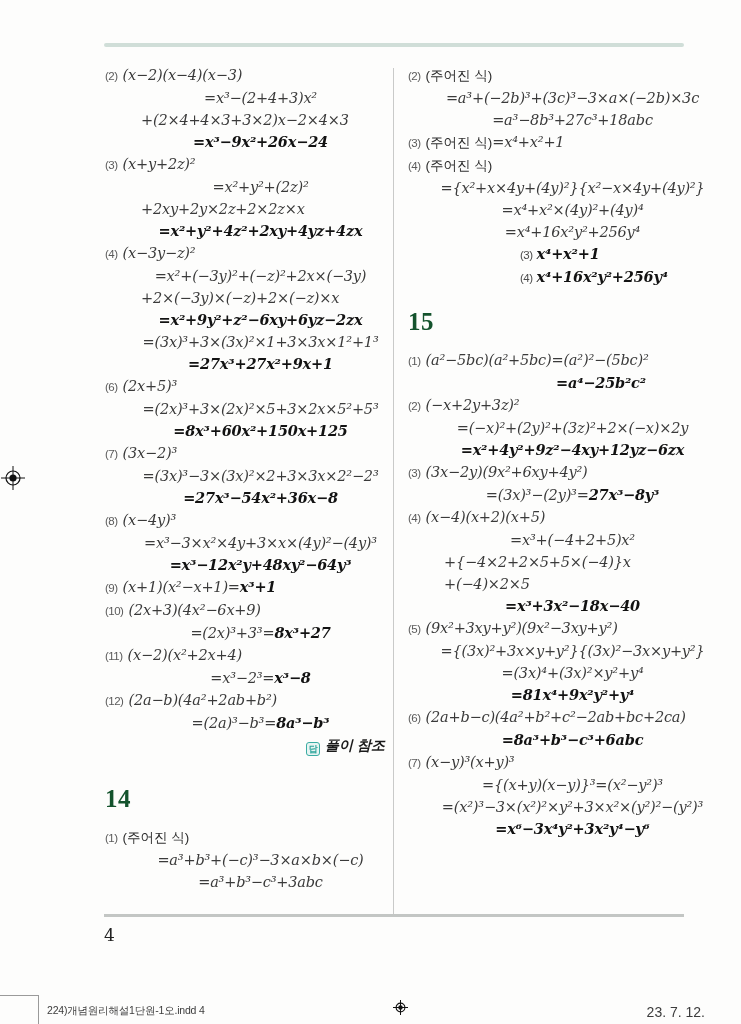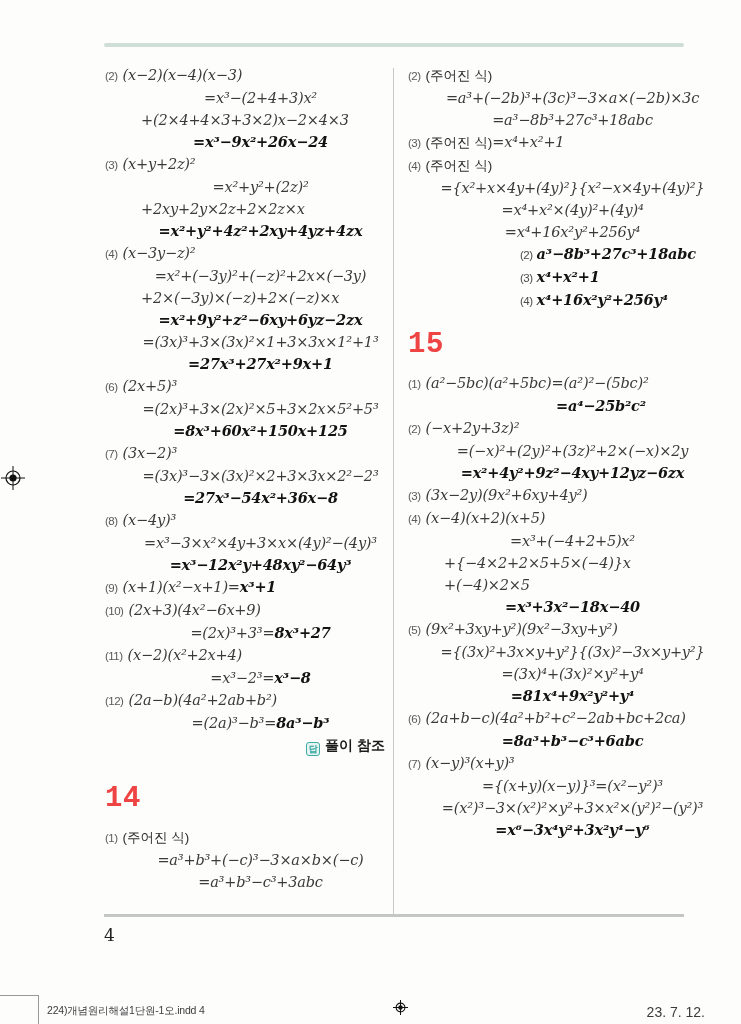--- a/index.html
+++ b/index.html
@@ -28,25 +28,25 @@
   .lab{
     font-style:normal;font-family:"Liberation Sans",sans-serif;
     font-size:11.5px;color:#5a5a5a;margin-right:5px;letter-spacing:-0.5px;
   }
   .ind1{padding-left:19px;text-align:center;}
   .ind2{padding-left:36px;}
   .ind3{padding-left:148px;}
 
   .header{margin-bottom:8px;height:30px;}
   .header span{
-    font-style:normal;font-family:Liberation Mono, monospace;
-    font-weight:700;font-size:29px;color:#ef4444;letter-spacing:0.5px;
+    font-style:normal;font-family:Liberation Serif, serif;
+    font-weight:700;font-size:25px;color:#14532d;letter-spacing:0.5px;
   }
   .ansref{text-align:right;padding-right:12px;}
-  .ansref .seg{font-size:14px;}
+  .ansref .seg{font-size:14px;font-style:italic;}
   .ans{padding-left:112px;}
   .ans .lab{color:#4a4a4a;margin-right:4px;}
   .ans.badged{padding-left:93px;}
 
   .badge{
     display:inline-block;width:14px;height:14px;box-sizing:border-box;
     border:1.4px solid #3aaca3;border-radius:3px;background:#e7f4f2;
     color:#2ca49b;font-style:normal;font-family:"Liberation Sans",sans-serif;
     font-weight:700;font-size:9px;line-height:12px;text-align:center;
     vertical-align:-2px;margin-right:5px;
@@ -109,30 +109,30 @@
   </div>
 <div class="col col2">
     <div class="line"><span class="lab">(2)</span><span class="seg k">(주어진 식)</span></div>
     <div class="line ind1"><span class="seg">=a³+(−2b)³+(3c)³−3×a×(−2b)×3c</span></div>
     <div class="line ind1"><span class="seg">=a³−8b³+27c³+18abc</span></div>
     <div class="line"><span class="lab">(3)</span><span class="seg k">(주어진 식)</span><span class="seg">=x⁴+x²+1</span></div>
     <div class="line"><span class="lab">(4)</span><span class="seg k">(주어진 식)</span></div>
     <div class="line ind1"><span class="seg">={x²+x×4y+(4y)²}{x²−x×4y+(4y)²}</span></div>
     <div class="line ind1"><span class="seg">=x⁴+x²×(4y)²+(4y)⁴</span></div>
     <div class="line ind1"><span class="seg">=x⁴+16x²y²+256y⁴</span></div>
-    <div class="line ans"><span class="lab">(2)</span><span class="seg b">a³−8b³+27c³+18abc</span></div>
     <div class="line ans"><span class="lab">(3)</span><span class="seg b">x⁴+x²+1</span></div>
     <div class="line ans"><span class="lab">(4)</span><span class="seg b">x⁴+16x²y²+256y⁴</span></div>
     <div class="line header" style="margin-top: 22px;"><span>15</span></div>
     <div class="line"><span class="lab">(1)</span><span class="seg">(a²−5bc)(a²+5bc)=(a²)²−(5bc)²</span></div>
     <div class="line ind3"><span class="seg b">=a⁴−25b²c²</span></div>
     <div class="line"><span class="lab">(2)</span><span class="seg">(−x+2y+3z)²</span></div>
     <div class="line ind1"><span class="seg">=(−x)²+(2y)²+(3z)²+2×(−x)×2y</span></div>
     <div class="line ind1"><span class="seg b">=x²+4y²+9z²−4xy+12yz−6zx</span></div>
     <div class="line"><span class="lab">(3)</span><span class="seg">(3x−2y)(9x²+6xy+4y²)</span></div>
+    <div class="line ind1"><span class="seg">=(3x)³−(2y)³=</span><span class="seg b">27x³−8y³</span></div>
     <div class="line"><span class="lab">(4)</span><span class="seg">(x−4)(x+2)(x+5)</span></div>
     <div class="line ind1"><span class="seg">=x³+(−4+2+5)x²</span></div>
     <div class="line ind2"><span class="seg">+{−4×2+2×5+5×(−4)}x</span></div>
     <div class="line ind2"><span class="seg">+(−4)×2×5</span></div>
     <div class="line ind1"><span class="seg b">=x³+3x²−18x−40</span></div>
     <div class="line"><span class="lab">(5)</span><span class="seg">(9x²+3xy+y²)(9x²−3xy+y²)</span></div>
     <div class="line ind1"><span class="seg">={(3x)²+3x×y+y²}{(3x)²−3x×y+y²}</span></div>
     <div class="line ind1"><span class="seg">=(3x)⁴+(3x)²×y²+y⁴</span></div>
     <div class="line ind1"><span class="seg b">=81x⁴+9x²y²+y⁴</span></div>
     <div class="line"><span class="lab">(6)</span><span class="seg">(2a+b−c)(4a²+b²+c²−2ab+bc+2ca)</span></div>

